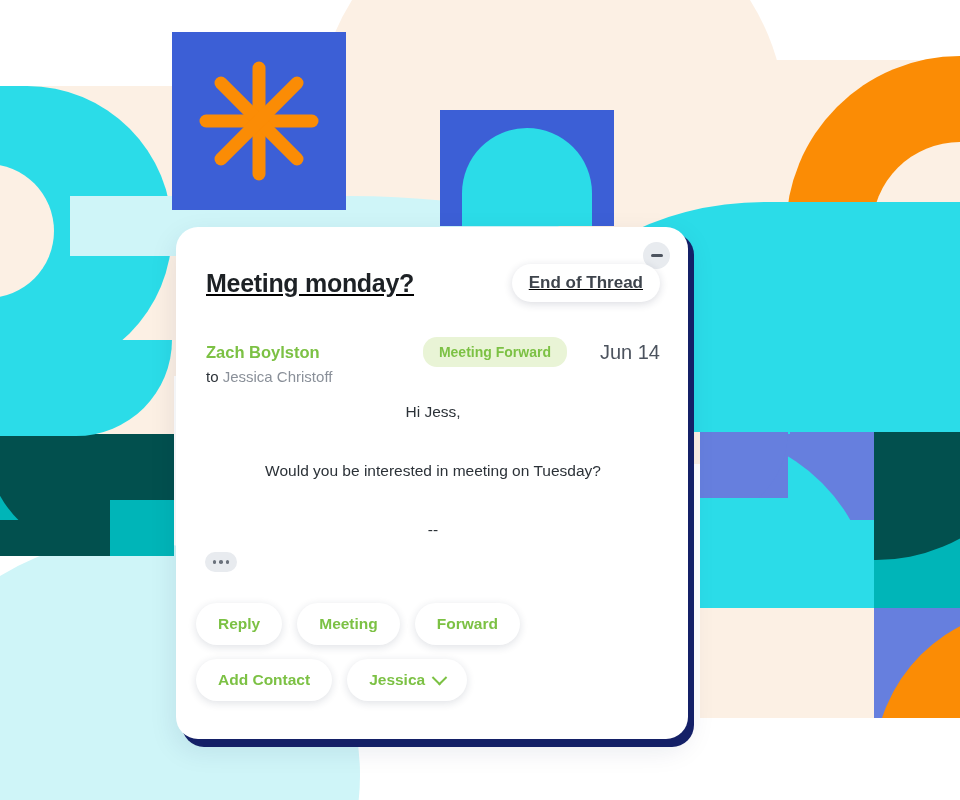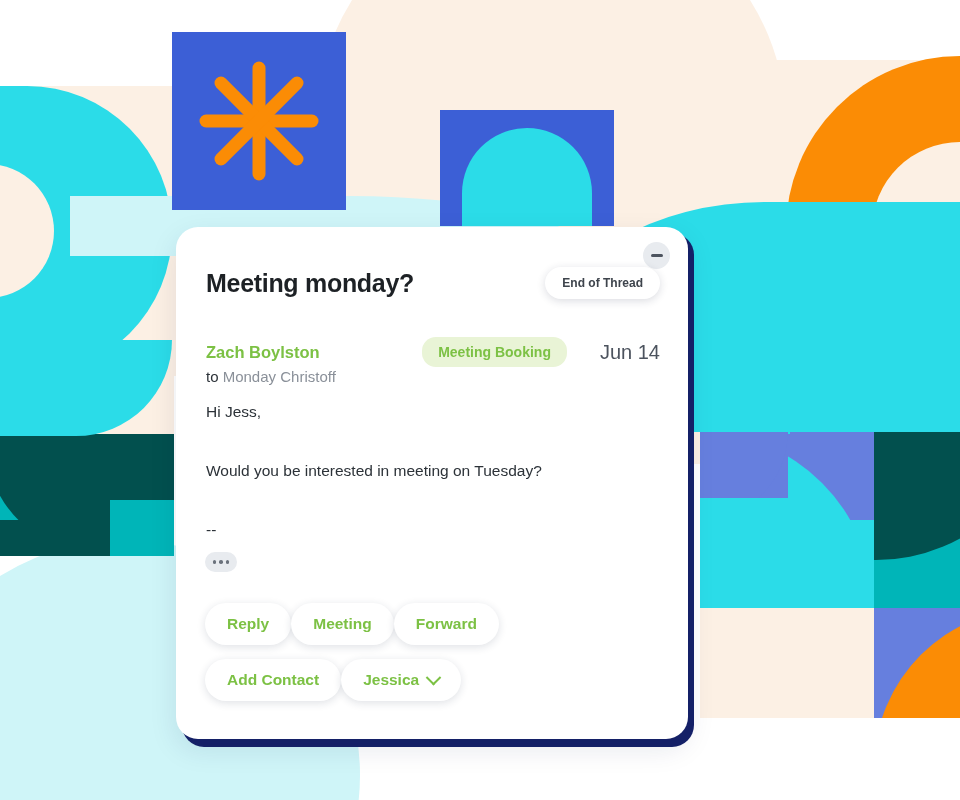--- a/index.html
+++ b/index.html
@@ -171,34 +171,35 @@
     border-radius: 2px;
   }
 
   .card-head {
     position: absolute;
     left: 30px; right: 28px; top: 36px;
     height: 40px;
     display: flex;
     align-items: center;
     justify-content: space-between;
+    text-decoration: underline;
   }
   .card-title {
     font-size: 25px;
     font-weight: bold;
     color: #1D2125;
     letter-spacing: -0.3px;
     margin: 0;
   }
   .thread-pill {
     background: #ffffff;
     border: none;
     border-radius: 20px;
     padding: 9px 17px;
-    font-size: 12px;
+    font-size: 17px;
     font-weight: bold;
     color: #3E444C;
     font-family: "Liberation Sans", sans-serif;
     box-shadow: 0 2px 8px rgba(30, 40, 70, 0.16);
     cursor: pointer;
     white-space: nowrap;
   }
 
   .meta-row {
     position: absolute;
@@ -240,20 +241,21 @@
     color: #2C3238;
   }
   .recipient .rcpt-name { color: #8A9099; }
 
   .body-text {
     position: absolute;
     left: 30px; right: 28px; top: 175px;
     font-size: 15.5px;
     color: #2C3238;
     line-height: 1.35;
+    text-align: center;
   }
   .body-text p { margin: 0 0 38px 0; }
   .body-text p:last-child { margin-bottom: 0; }
 
   .ellipsis-btn {
     position: absolute;
     left: 29px; top: 325px;
     width: 32px; height: 20px;
     border-radius: 10px;
     background: #E8EBEF;
@@ -266,22 +268,23 @@
   }
   .ellipsis-btn i {
     width: 3.5px; height: 3.5px;
     background: #6B727C;
     border-radius: 50%;
     display: block;
   }
 
   .action-row {
     position: absolute;
-    left: 29px; right: 24px;
+    left: 20px; right: 24px;
     display: flex;
+    gap: 15px;
   }
   .action-row.row1 { top: 376px; }
   .action-row.row2 { top: 432px; }
 
   .action-btn {
     background: #ffffff;
     border: none;
     border-radius: 22px;
     padding: 12px 22px;
     font-size: 15.5px;
@@ -390,27 +393,27 @@
       <span class="dash"></span>
     </button>
 
     <div class="card-head">
       <h1 class="card-title">Meeting monday?</h1>
       <button class="thread-pill">End of Thread</button>
     </div>
 
     <div class="meta-row">
       <span class="sender">Zach Boylston</span>
-      <button class="tag-pill">Meeting Booking</button>
+      <button class="tag-pill">Meeting Forward</button>
       <span class="date">Jun 14</span>
     </div>
 
     <div class="recipient">
       <span>to</span>
-      <span class="rcpt-name">Monday Christoff</span>
+      <span class="rcpt-name">Jessica Christoff</span>
     </div>
 
     <div class="body-text">
       <p>Hi Jess,</p>
       <p>Would you be interested in meeting on Tuesday?</p>
       <p>--</p>
     </div>
 
     <button class="ellipsis-btn">
       <i></i>

